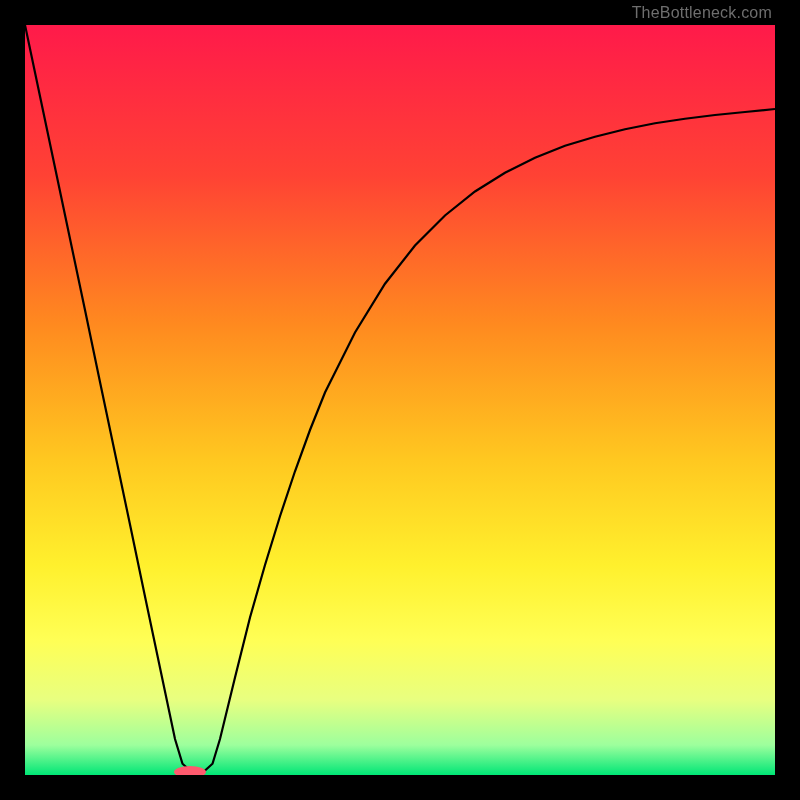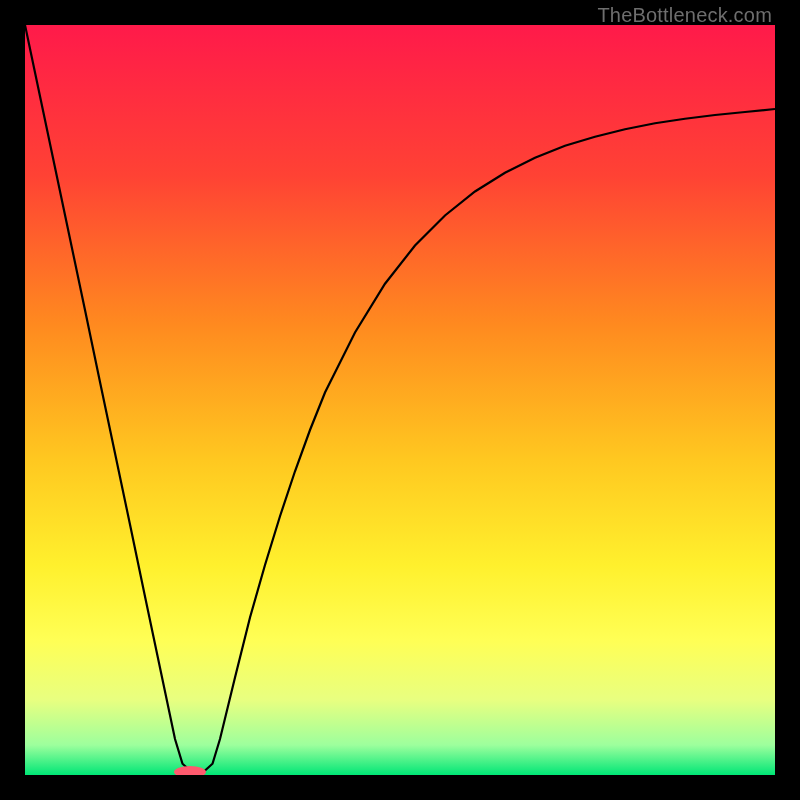--- a/index.html
+++ b/index.html
@@ -24,21 +24,21 @@
     left: 0;
     top: 0;
     width: 750px;
     height: 750px;
   }
   .watermark {
     position: absolute;
     top: 4px;
     right: 28px;
     color: #6e6e6e;
-    font-size: 20px;
+    font-size: 16px;
     letter-spacing: 0.2px;
     font-weight: 500;
   }
   svg { display: block; }
 </style>
 </head>
 <body>
 
 <div class="watermark">TheBottleneck.com</div>
 

